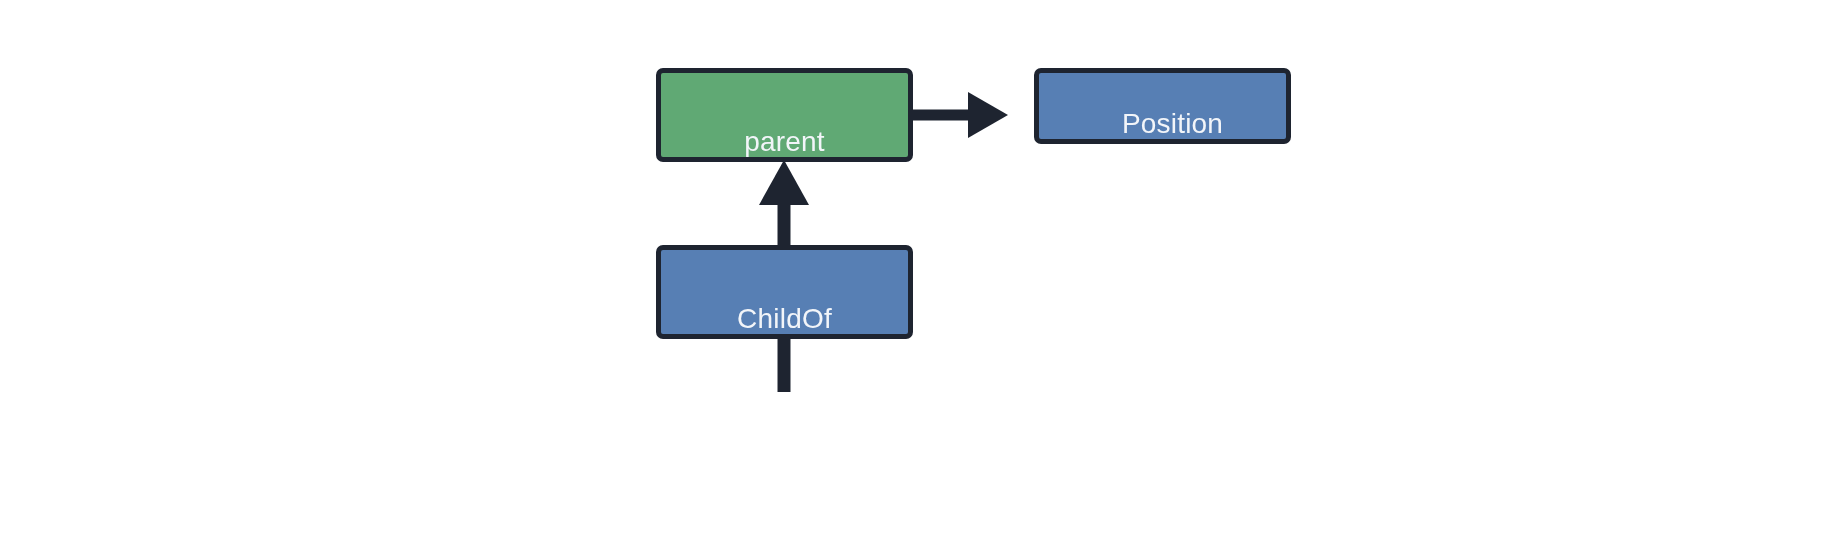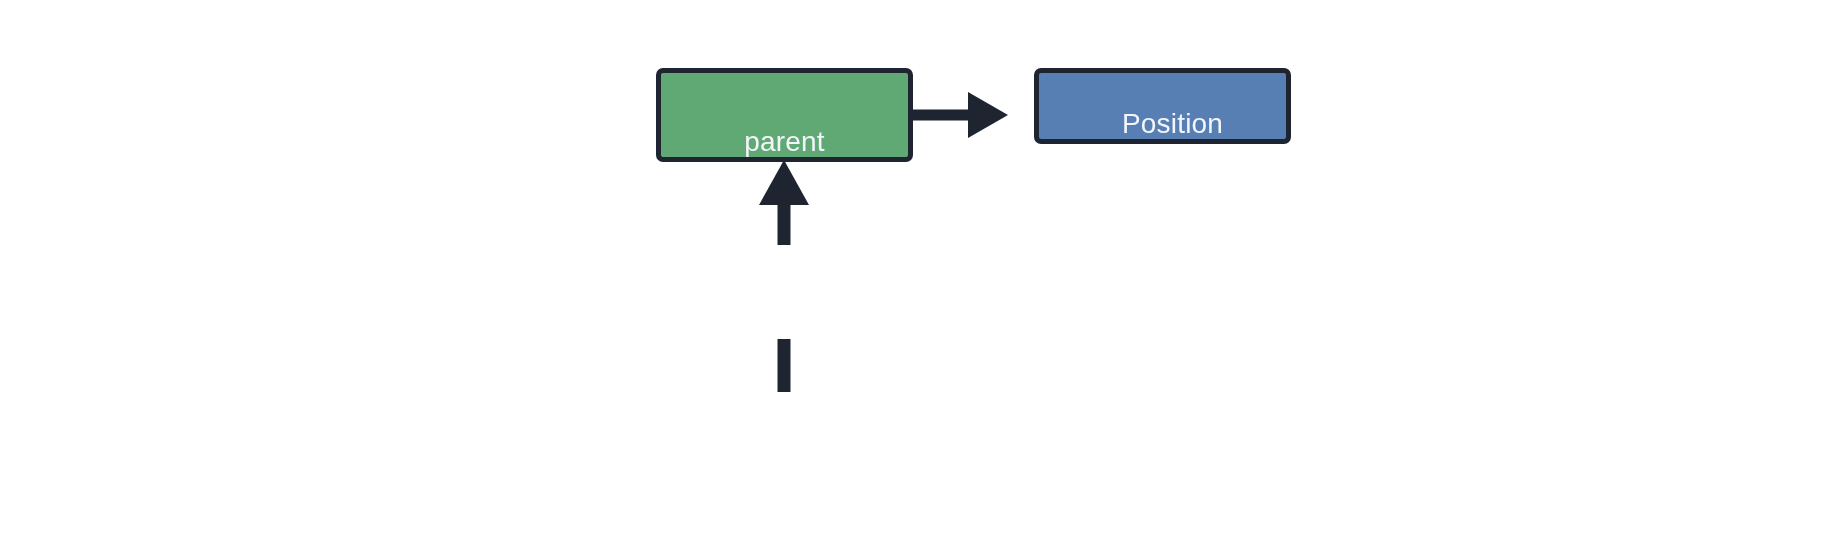--- a/index.html
+++ b/index.html
@@ -81,15 +81,18 @@
   </svg>
 
   <div class="node entity" id="node-parent">
     <span class="node-label">parent</span>
   </div>
 
   <div class="node component" id="node-position">
     <span class="node-label">Position</span>
   </div>
 
+  <div class="node component" id="node-childof">
+    <span class="node-label">ChildOf</span>
+  </div>
 
 
 </div>
 
 </body></html>

